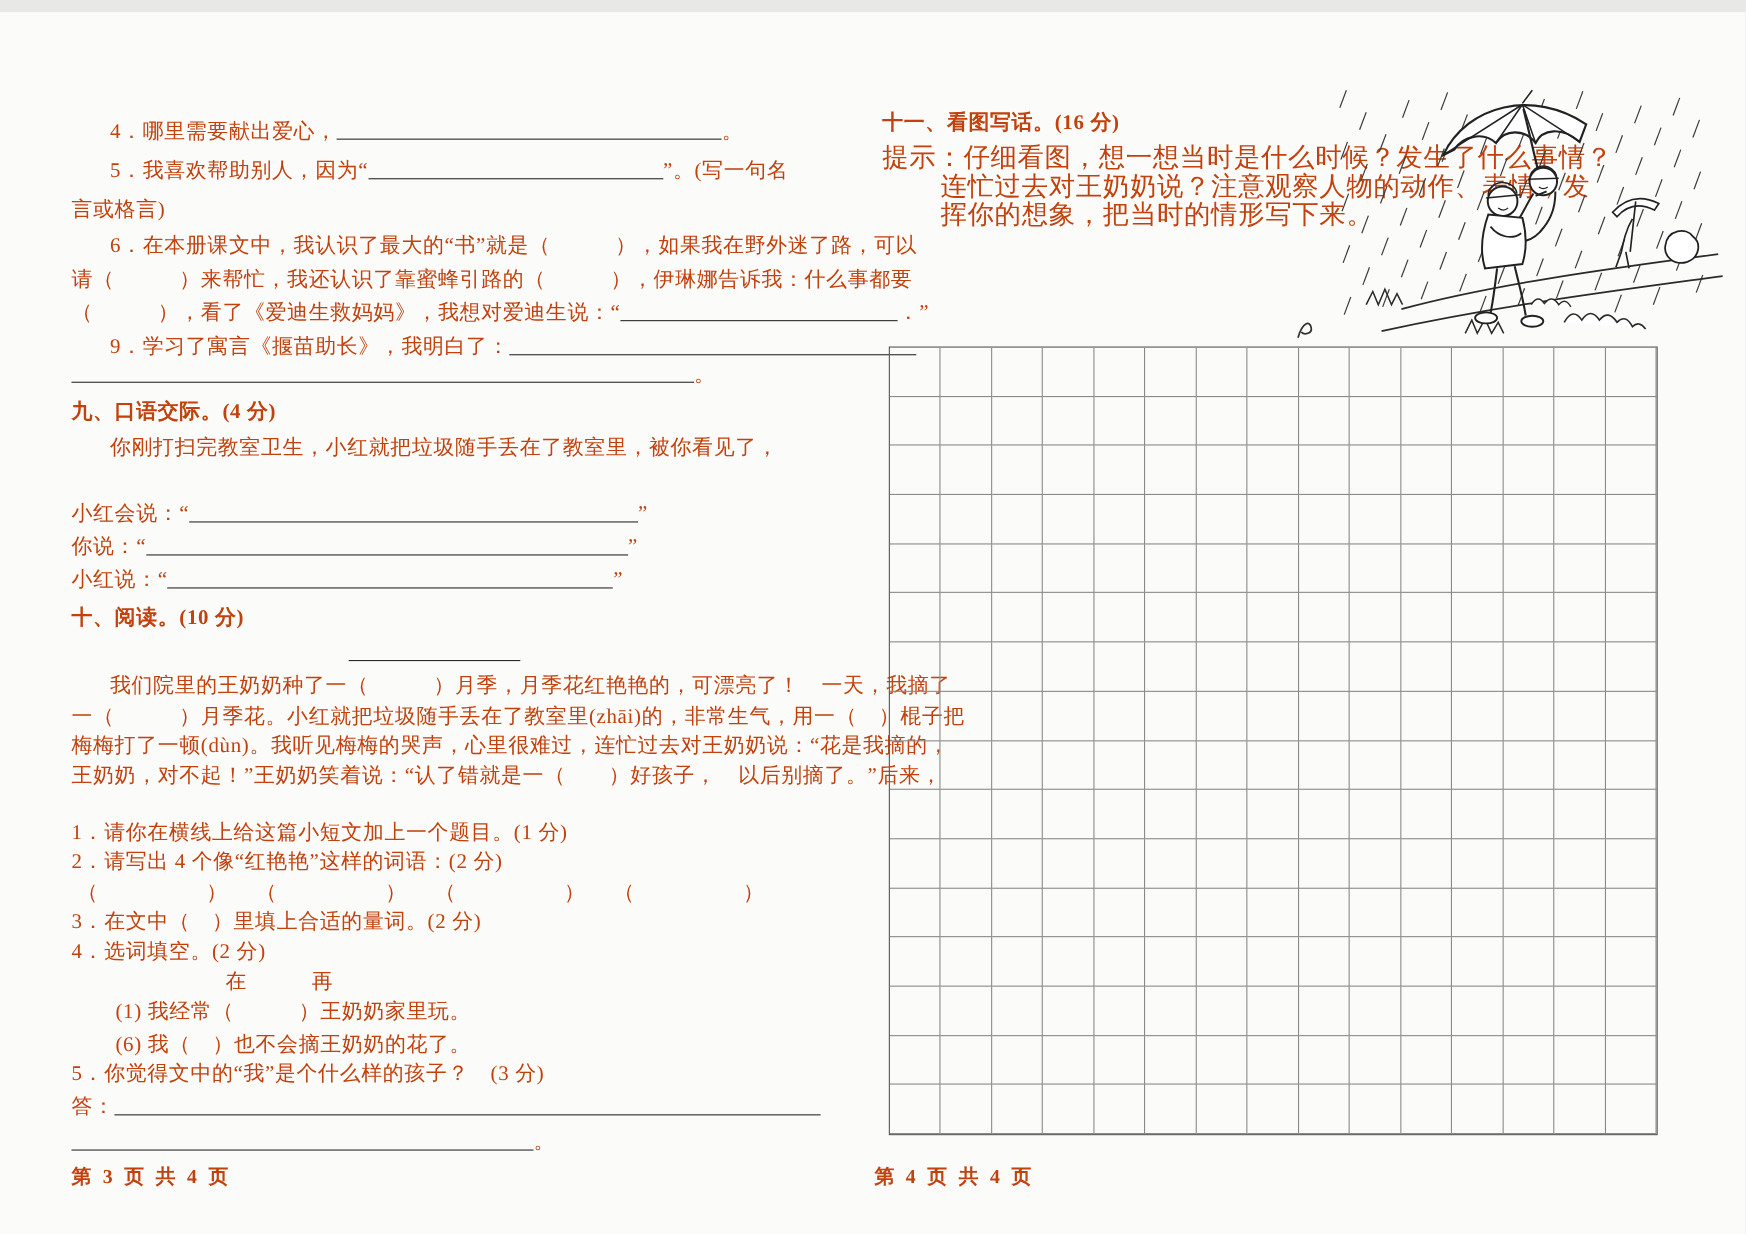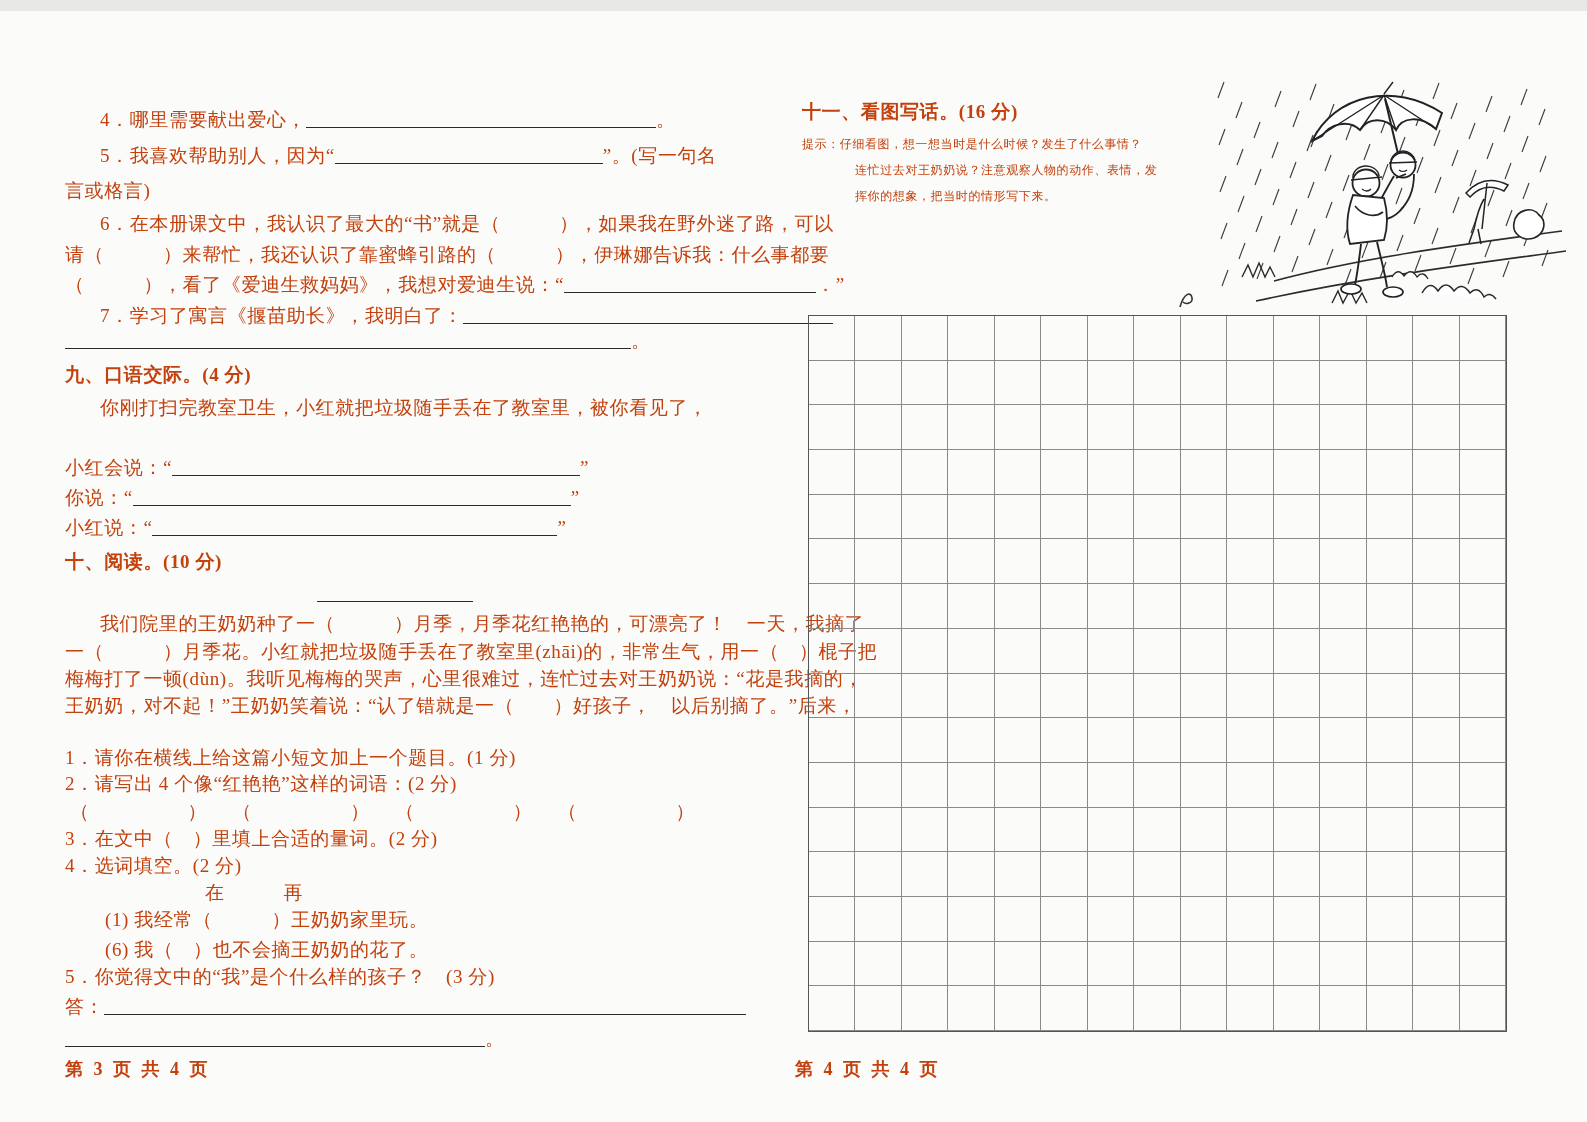--- a/index.html
+++ b/index.html
@@ -1,19 +1,19 @@
 <!DOCTYPE html>
 <html><head>
 <meta charset="utf-8">
 <style>
   html,body{margin:0;padding:0;background:#e8e8e6;}
   #canvas{position:relative;width:1587px;height:1122px;background:#fbfbfa;overflow:hidden;
           font-family:"Liberation Serif","DejaVu Serif",serif;color:#c2410c;margin-top:11px;}
   .ln{position:absolute;white-space:nowrap;font-size:19px;letter-spacing:.6px;line-height:25px;}
-  .sm{font-size:12px;}
+  .sm{font-size:24px;}
   .b{font-weight:bold;}
   .bl{display:inline-block;border-bottom:1.5px solid #2a2a2a;height:15px;vertical-align:-2px;}
   .ctr{text-align:left;}
   .brrow{display:flex;justify-content:space-between;}
   #grid{position:absolute;left:808px;top:304px;width:699px;height:717px;display:grid;
         border:1.6px solid #555;box-sizing:border-box;}
   #grid .cell{border-right:1px solid #8a8a8a;border-bottom:1px solid #8a8a8a;}
   .footer{position:absolute;font-size:18px;font-weight:bold;letter-spacing:3px;}
   #illus{position:absolute;left:1216px;top:68px;width:354px;height:234px;}
   #penmark{position:absolute;left:1176px;top:278px;width:22px;height:24px;}
@@ -33,21 +33,21 @@
   </div>
   <div class="ln" style="left:65px;top:167px;">言或格言)</div>
 
   <div class="ln" style="left:100px;top:200px;">6．在本册课文中，我认识了最大的“书”就是（　　　），如果我在野外迷了路，可以</div>
   <div class="ln" style="left:65px;top:231px;">请（　　　）来帮忙，我还认识了靠蜜蜂引路的（　　　），伊琳娜告诉我：什么事都要</div>
   <div class="ln" style="left:65px;top:261px;">
     <span>（　　　），看了《爱迪生救妈妈》，我想对爱迪生说：“</span><span class="bl" style="width:252px"></span><span>．”</span>
   </div>
 
   <div class="ln" style="left:100px;top:292px;">
-    <span>7．学习了寓言《揠苗助长》，我明白了：</span><span class="bl" style="width:370px"></span>
+    <span>9．学习了寓言《揠苗助长》，我明白了：</span><span class="bl" style="width:370px"></span>
   </div>
   <div class="ln" style="left:65px;top:317px;">
     <span class="bl" style="width:566px"></span><span>。</span>
   </div>
 
   <div class="ln b" style="left:65px;top:351px;">九、口语交际。(4 分)</div>
   <div class="ln" style="left:100px;top:384px;">你刚打扫完教室卫生，小红就把垃圾随手丢在了教室里，被你看见了，</div>
   <div class="ln" style="left:65px;top:444px;">
     <span>小红会说：“</span><span class="bl" style="width:408px"></span><span>”</span>
   </div>

